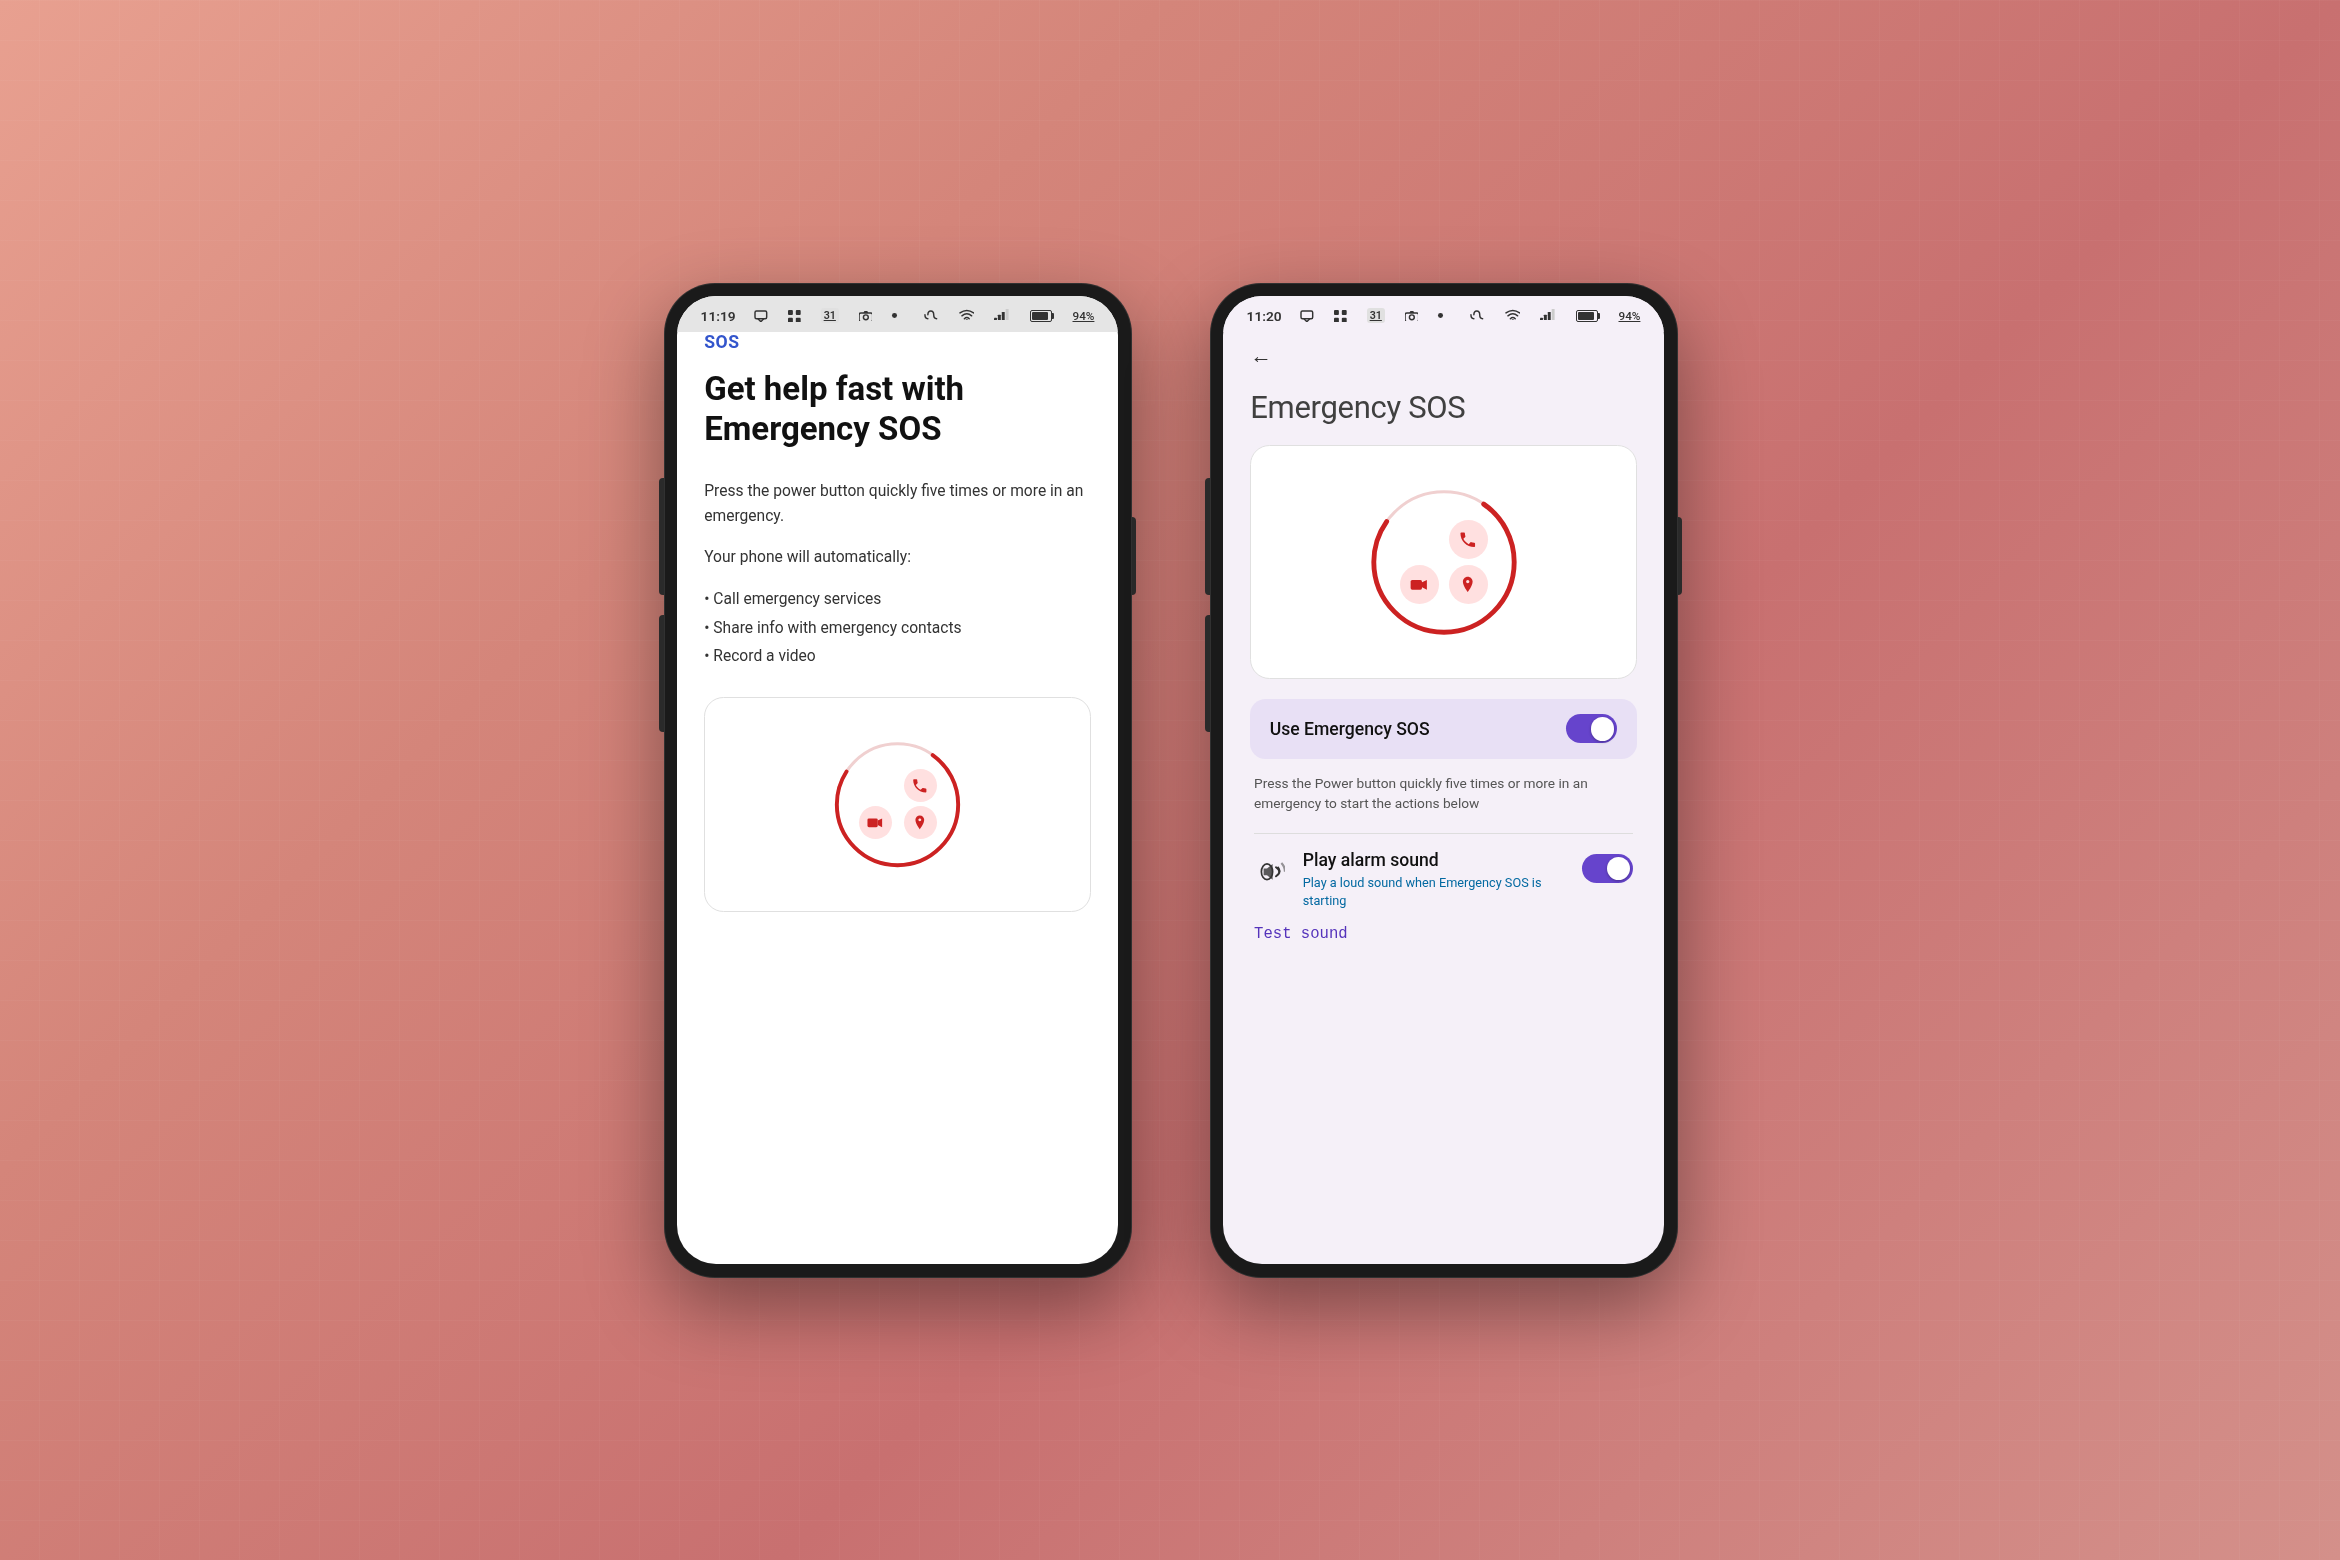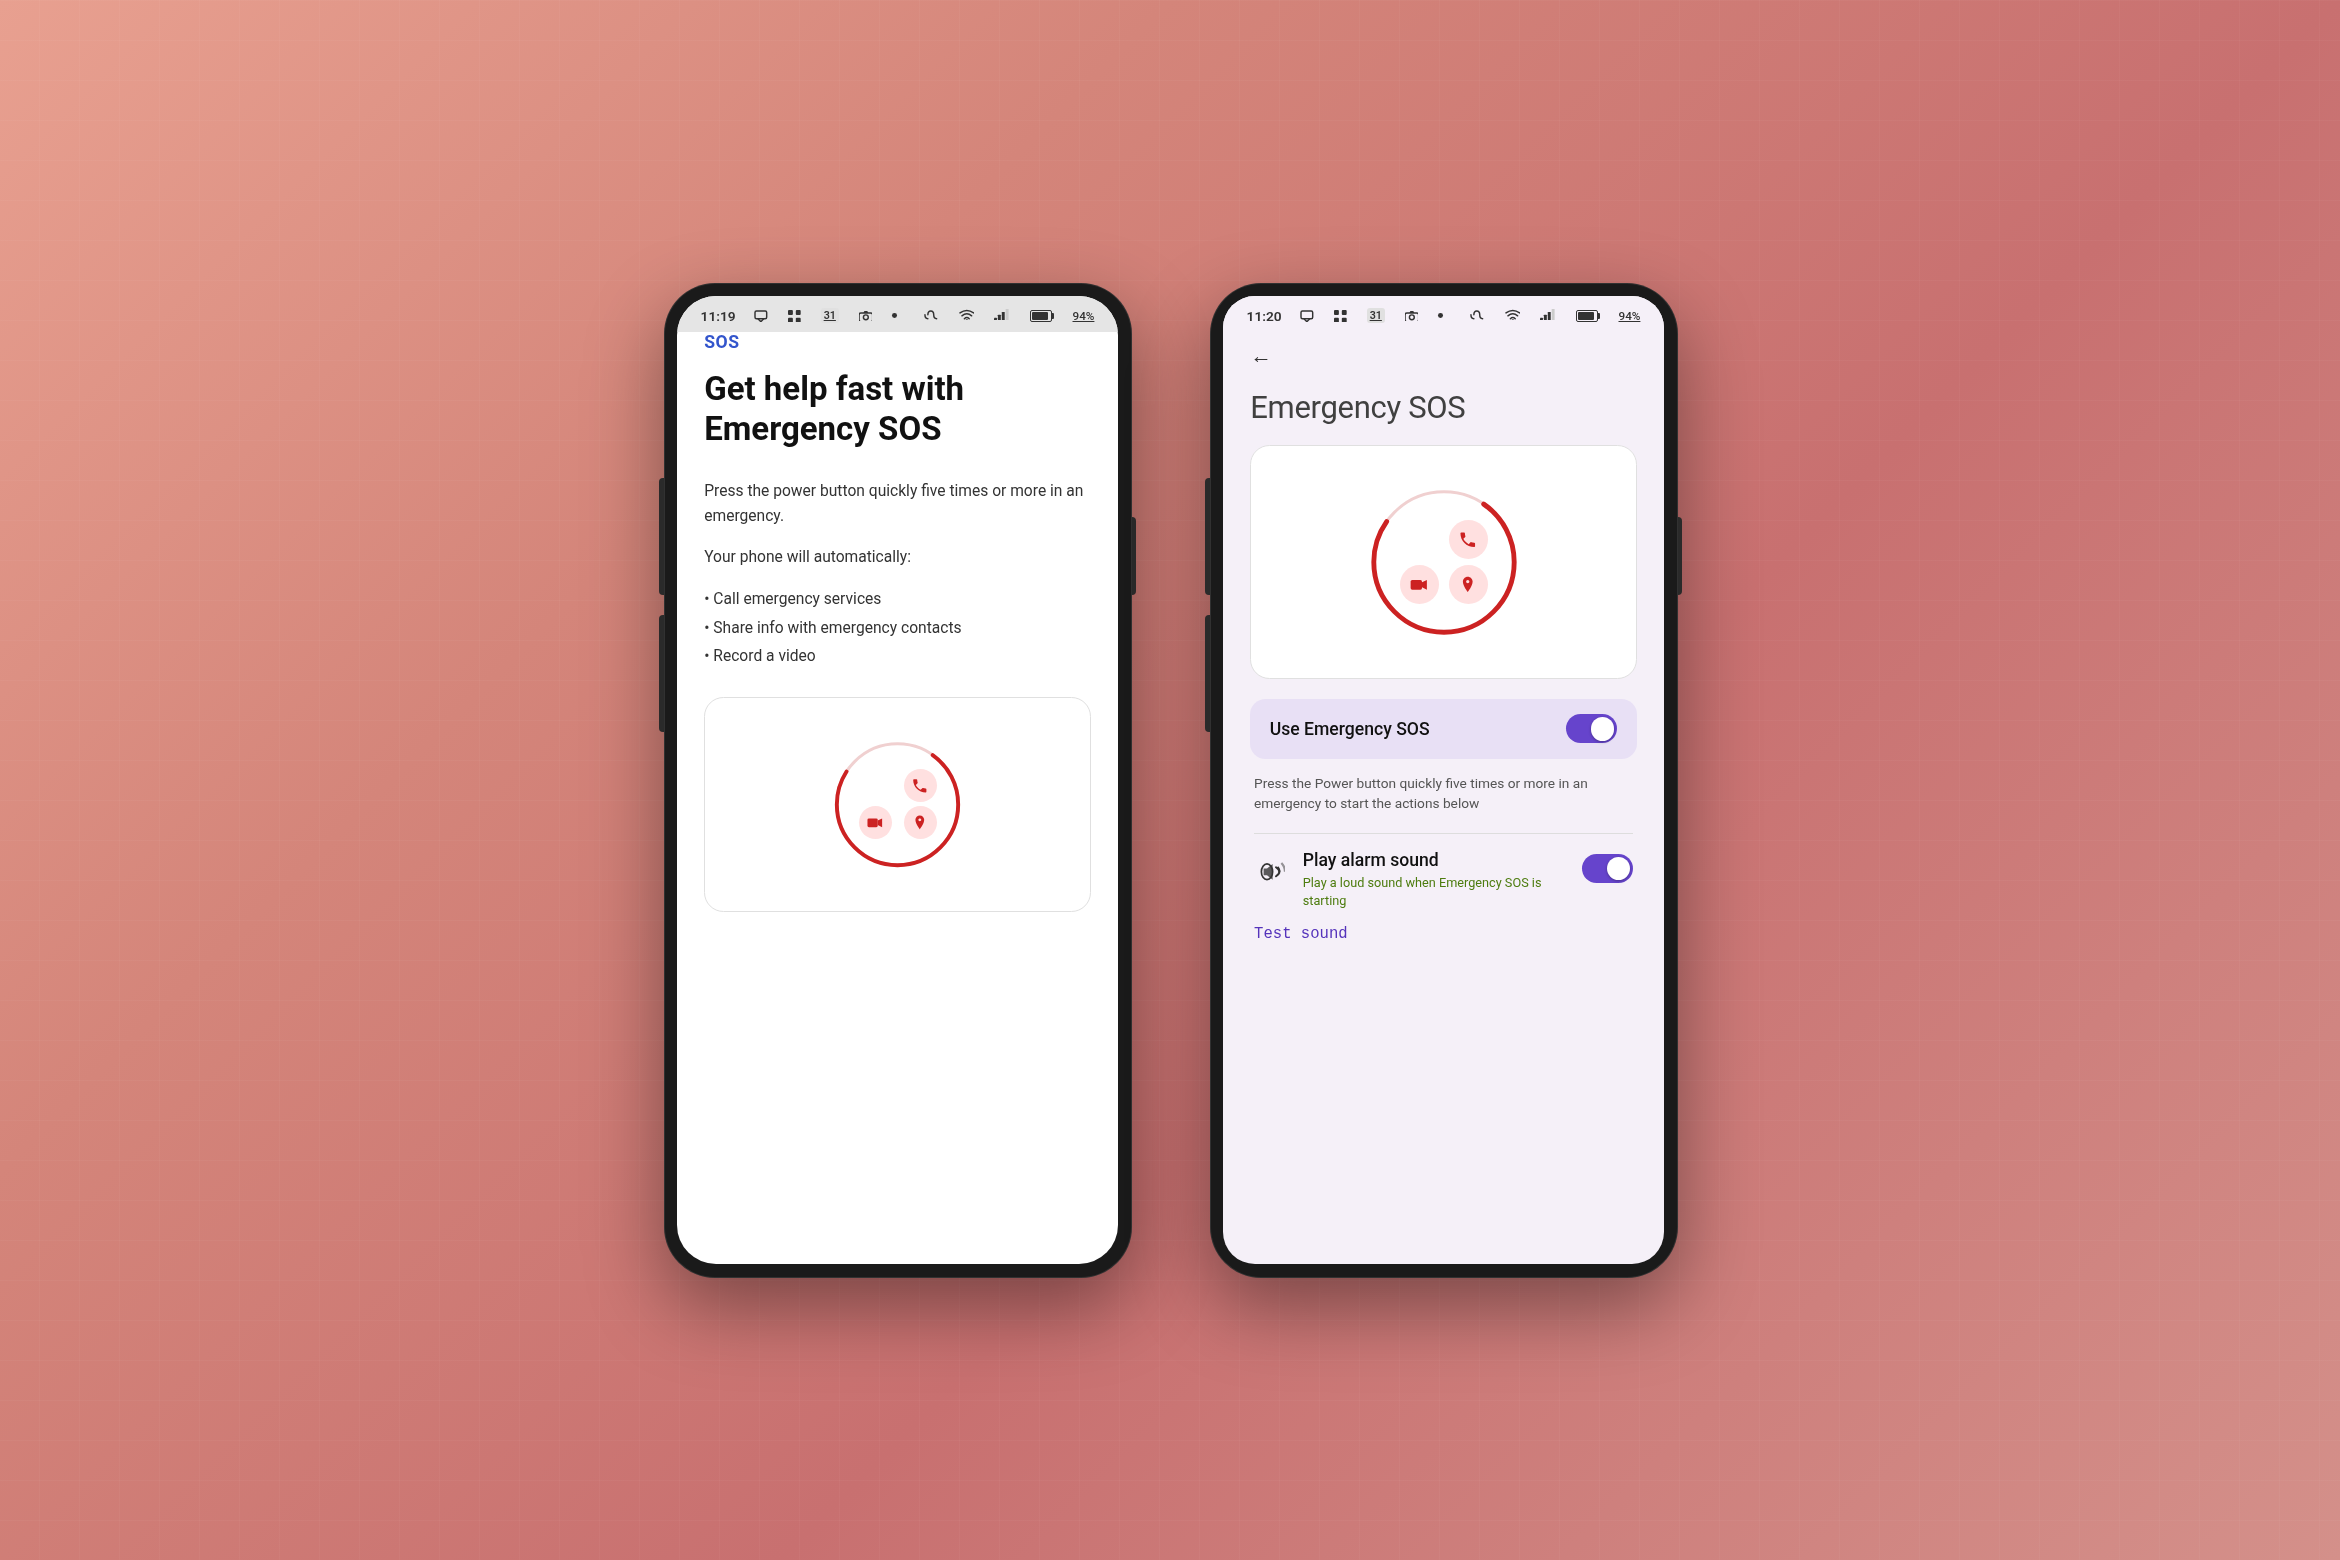--- a/index.html
+++ b/index.html
@@ -150,21 +150,20 @@
       background: #ffffff;
     }
 
     .screen-1 .status-bar {
       background: #e5e5e5;
     }
 
     
     .screen-2 {
       background: #f5f0f8;
-      border-radius: 32px;
     }
 
     .screen-2 .status-bar {
       background: #f5f0f8;
     }
 
     .screen-content {
       padding: 0 27px;
       overflow: hidden;
     }
@@ -343,21 +342,21 @@
 
     .alarm-title {
       font-size: 17.6px;
       font-weight: 500;
       color: #111;
       margin-bottom: 3.9px;
     }
 
     .alarm-subtitle {
       font-size: 12.7px;
-      color: #4d7c0f;
+      color: #0369a1;
       line-height: 1.4;
     }
 
     .alarm-toggle {
       width: 51px;
       height: 29px;
       background: #6644cc;
       border-radius: 14.6px;
       position: relative;
       flex-shrink: 0;

